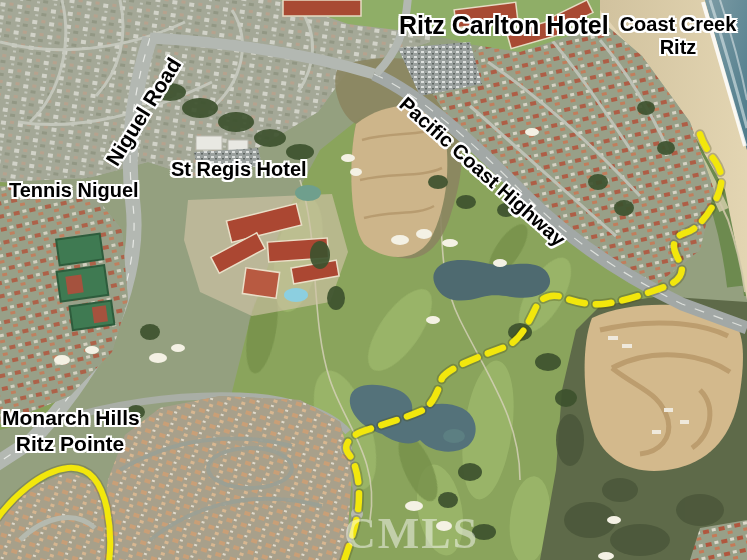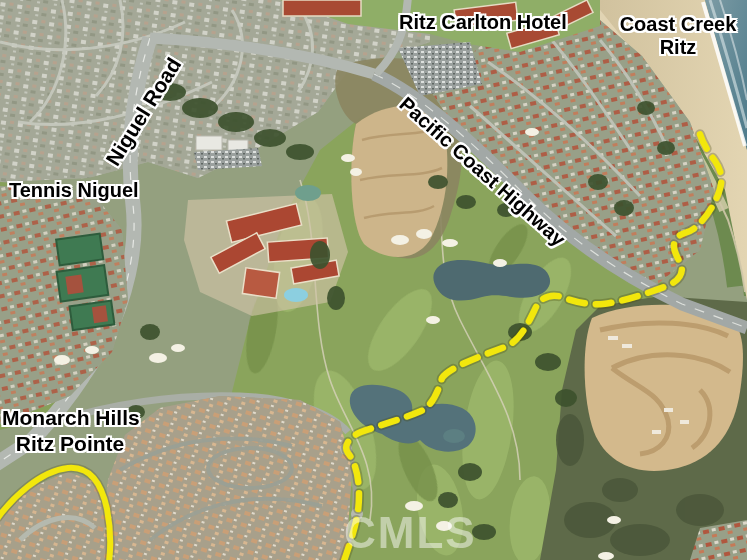--- a/index.html
+++ b/index.html
@@ -3,30 +3,30 @@
 <meta charset="utf-8">
 <style>
   html,body{margin:0;padding:0;background:#222;}
   .stage{position:relative;width:747px;height:560px;overflow:hidden;
          font-family:"Liberation Sans",sans-serif;}
   .stage svg{position:absolute;left:0;top:0;}
   .lbl{position:absolute;font-weight:bold;color:#000;white-space:nowrap;line-height:1.08;
        text-shadow:-2px -2px 0 #fff,2px -2px 0 #fff,-2px 2px 0 #fff,2px 2px 0 #fff,
                    -2px 0 0 #fff,2px 0 0 #fff,0 -2px 0 #fff,0 2px 0 #fff,
                    -1px -1px 0 #fff,1px 1px 0 #fff;}
-  .lbl-ritz-carlton{left:399px;top:12px;font-size:20px;}
+  .lbl-ritz-carlton{left:399px;top:12px;font-size:25px;}
   .lbl-salt-creek{left:618px;top:13px;width:120px;text-align:center;font-size:20px;line-height:23px;}
   .lbl-niguel{left:144px;top:112px;font-size:21px;transform:translate(-50%,-50%) rotate(-58deg);}
   .lbl-tennis{left:9px;top:180px;font-size:20px;}
   .lbl-stregis{left:171px;top:159px;font-size:20px;}
   .lbl-pch{left:482px;top:172px;font-size:20px;transform:translate(-50%,-50%) rotate(41.5deg);}
   .lbl-monarch{left:2px;top:405px;width:136px;text-align:center;font-size:21px;line-height:26px;}
   .watermark{position:absolute;left:344px;top:508px;font-size:44px;font-weight:bold;
              color:rgba(255,255,255,0.48);letter-spacing:2px;
-             font-family:Liberation Sans, sans-serif;}
+             font-family:Liberation Serif, serif;}
 </style>
 </head>
 <body>
 
 <div class="stage">
 <svg width="747" height="560" viewBox="0 0 747 560">
   <defs>
     <pattern id="pGray" width="17" height="13" patternUnits="userSpaceOnUse" patternTransform="rotate(8)">
       <rect width="17" height="13" fill="#a4a896"></rect>
       <rect x="1" y="2" width="5" height="4" fill="#d9d9d0"></rect>
@@ -296,19 +296,20 @@
   </g>
 </svg>
 
 <div class="lbl lbl-ritz-carlton">Ritz Carlton Hotel</div>
 <div class="lbl lbl-salt-creek">
   <div>Coast Creek</div>
   <div>Ritz</div>
 </div>
 <div class="lbl lbl-niguel">Niguel Road</div>
 <div class="lbl lbl-tennis">Tennis Niguel</div>
+<div class="lbl lbl-stregis">St Regis Hotel</div>
 <div class="lbl lbl-pch">Pacific Coast Highway</div>
 <div class="lbl lbl-monarch">
   <div>Monarch Hills</div>
   <div>Ritz Pointe</div>
 </div>
 <div class="watermark">CMLS</div>
 </div>
 
 </body></html>

